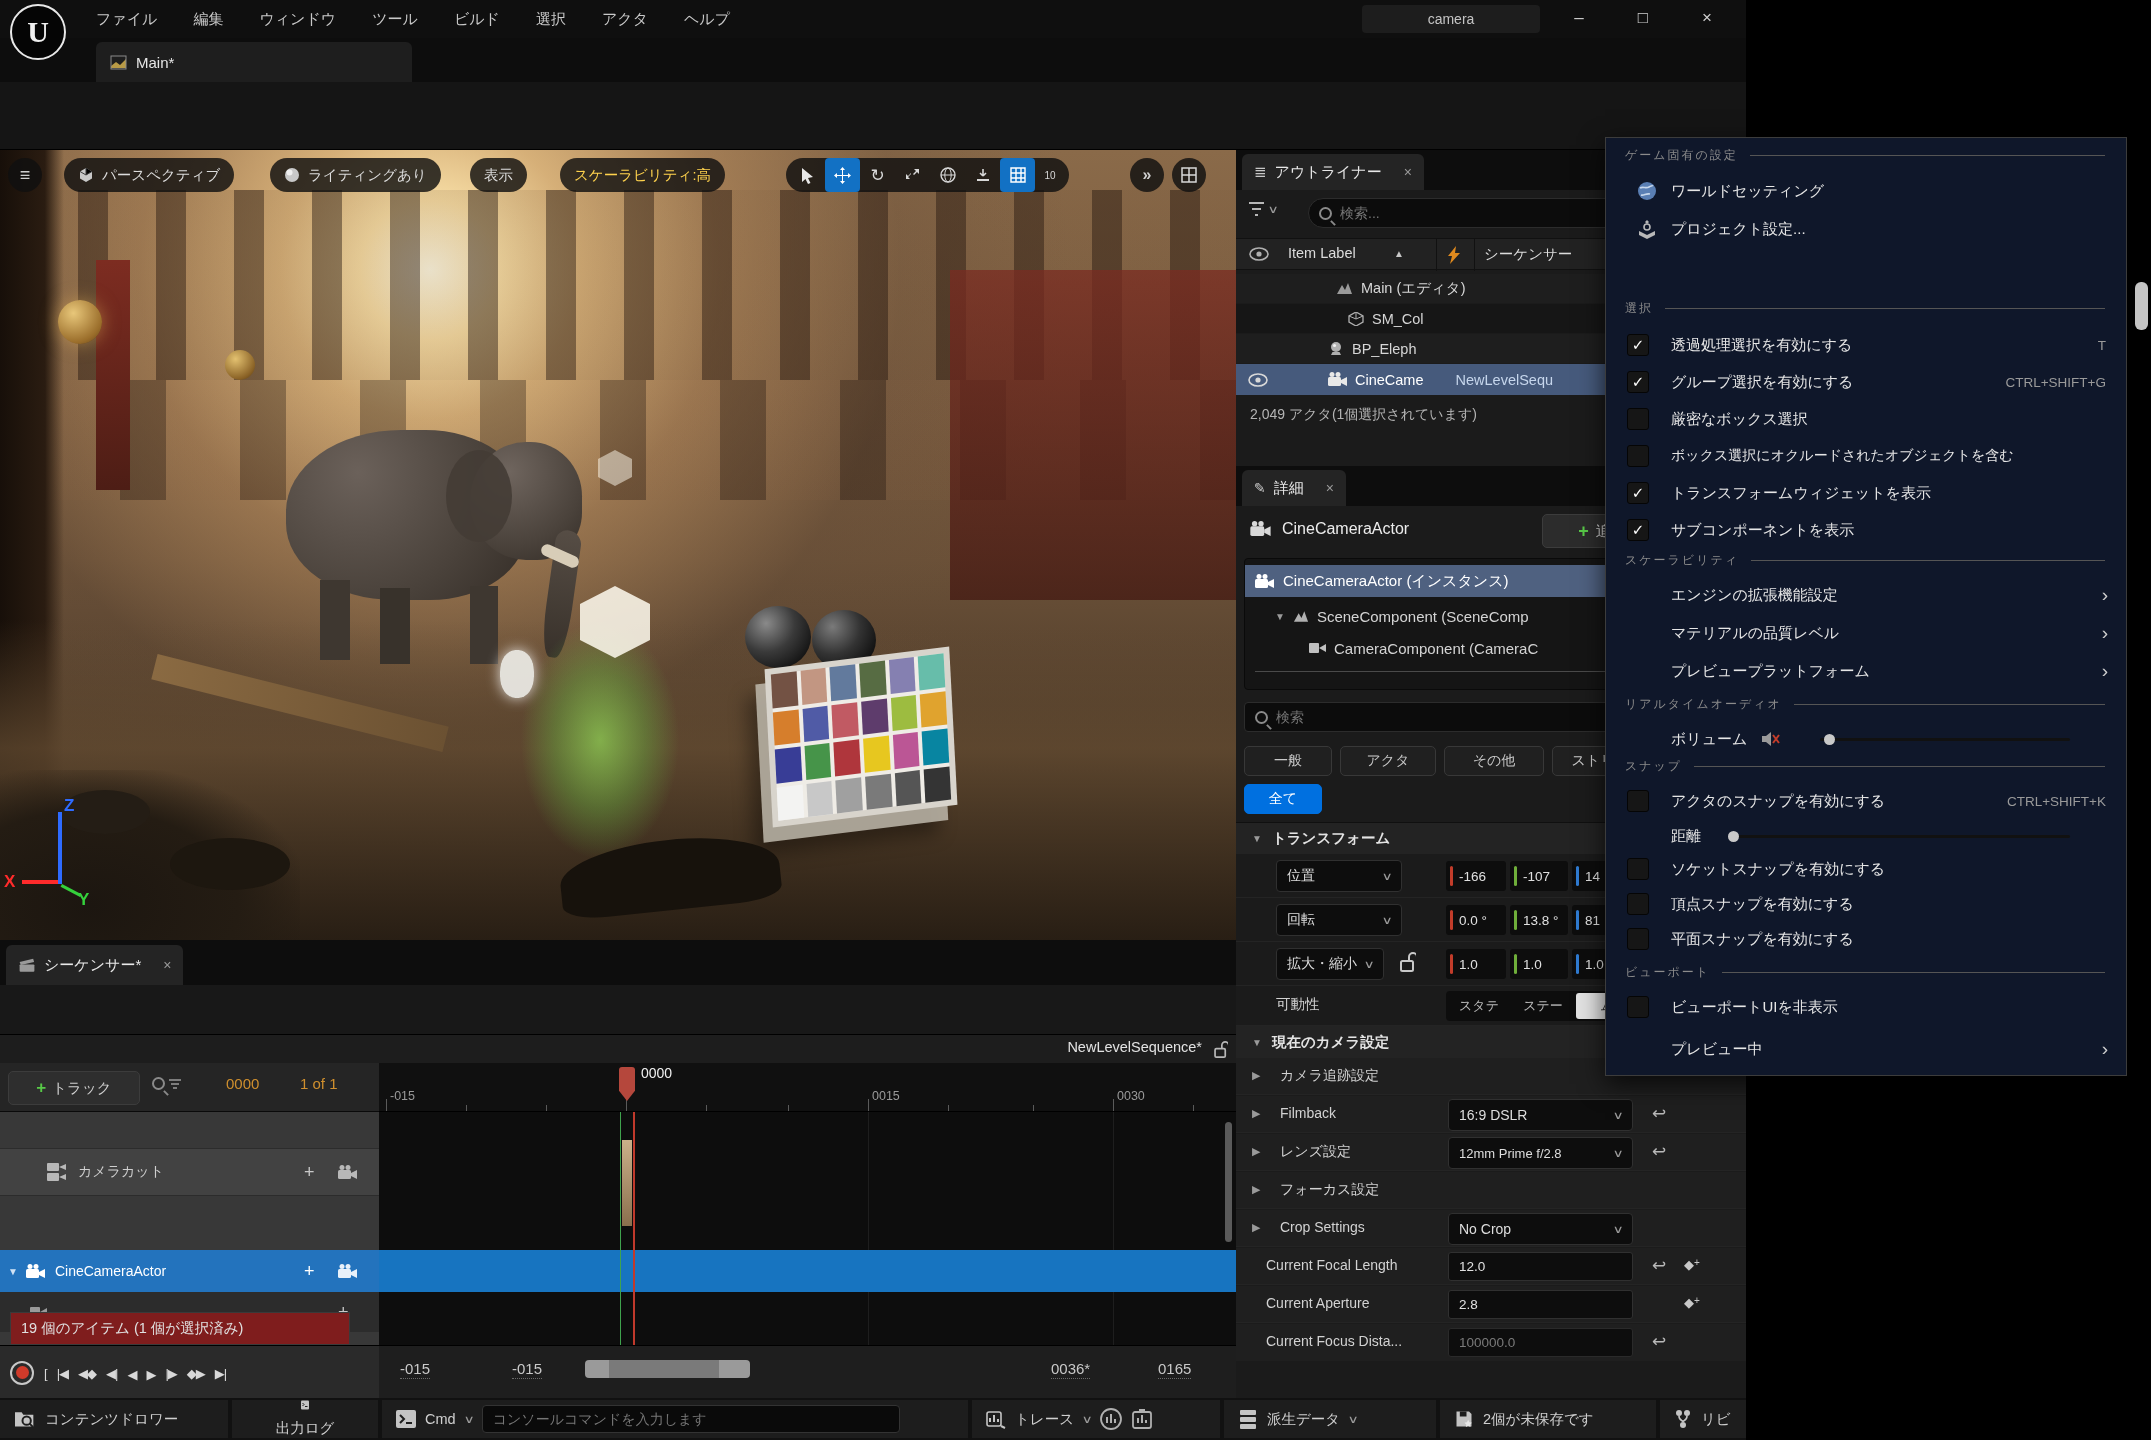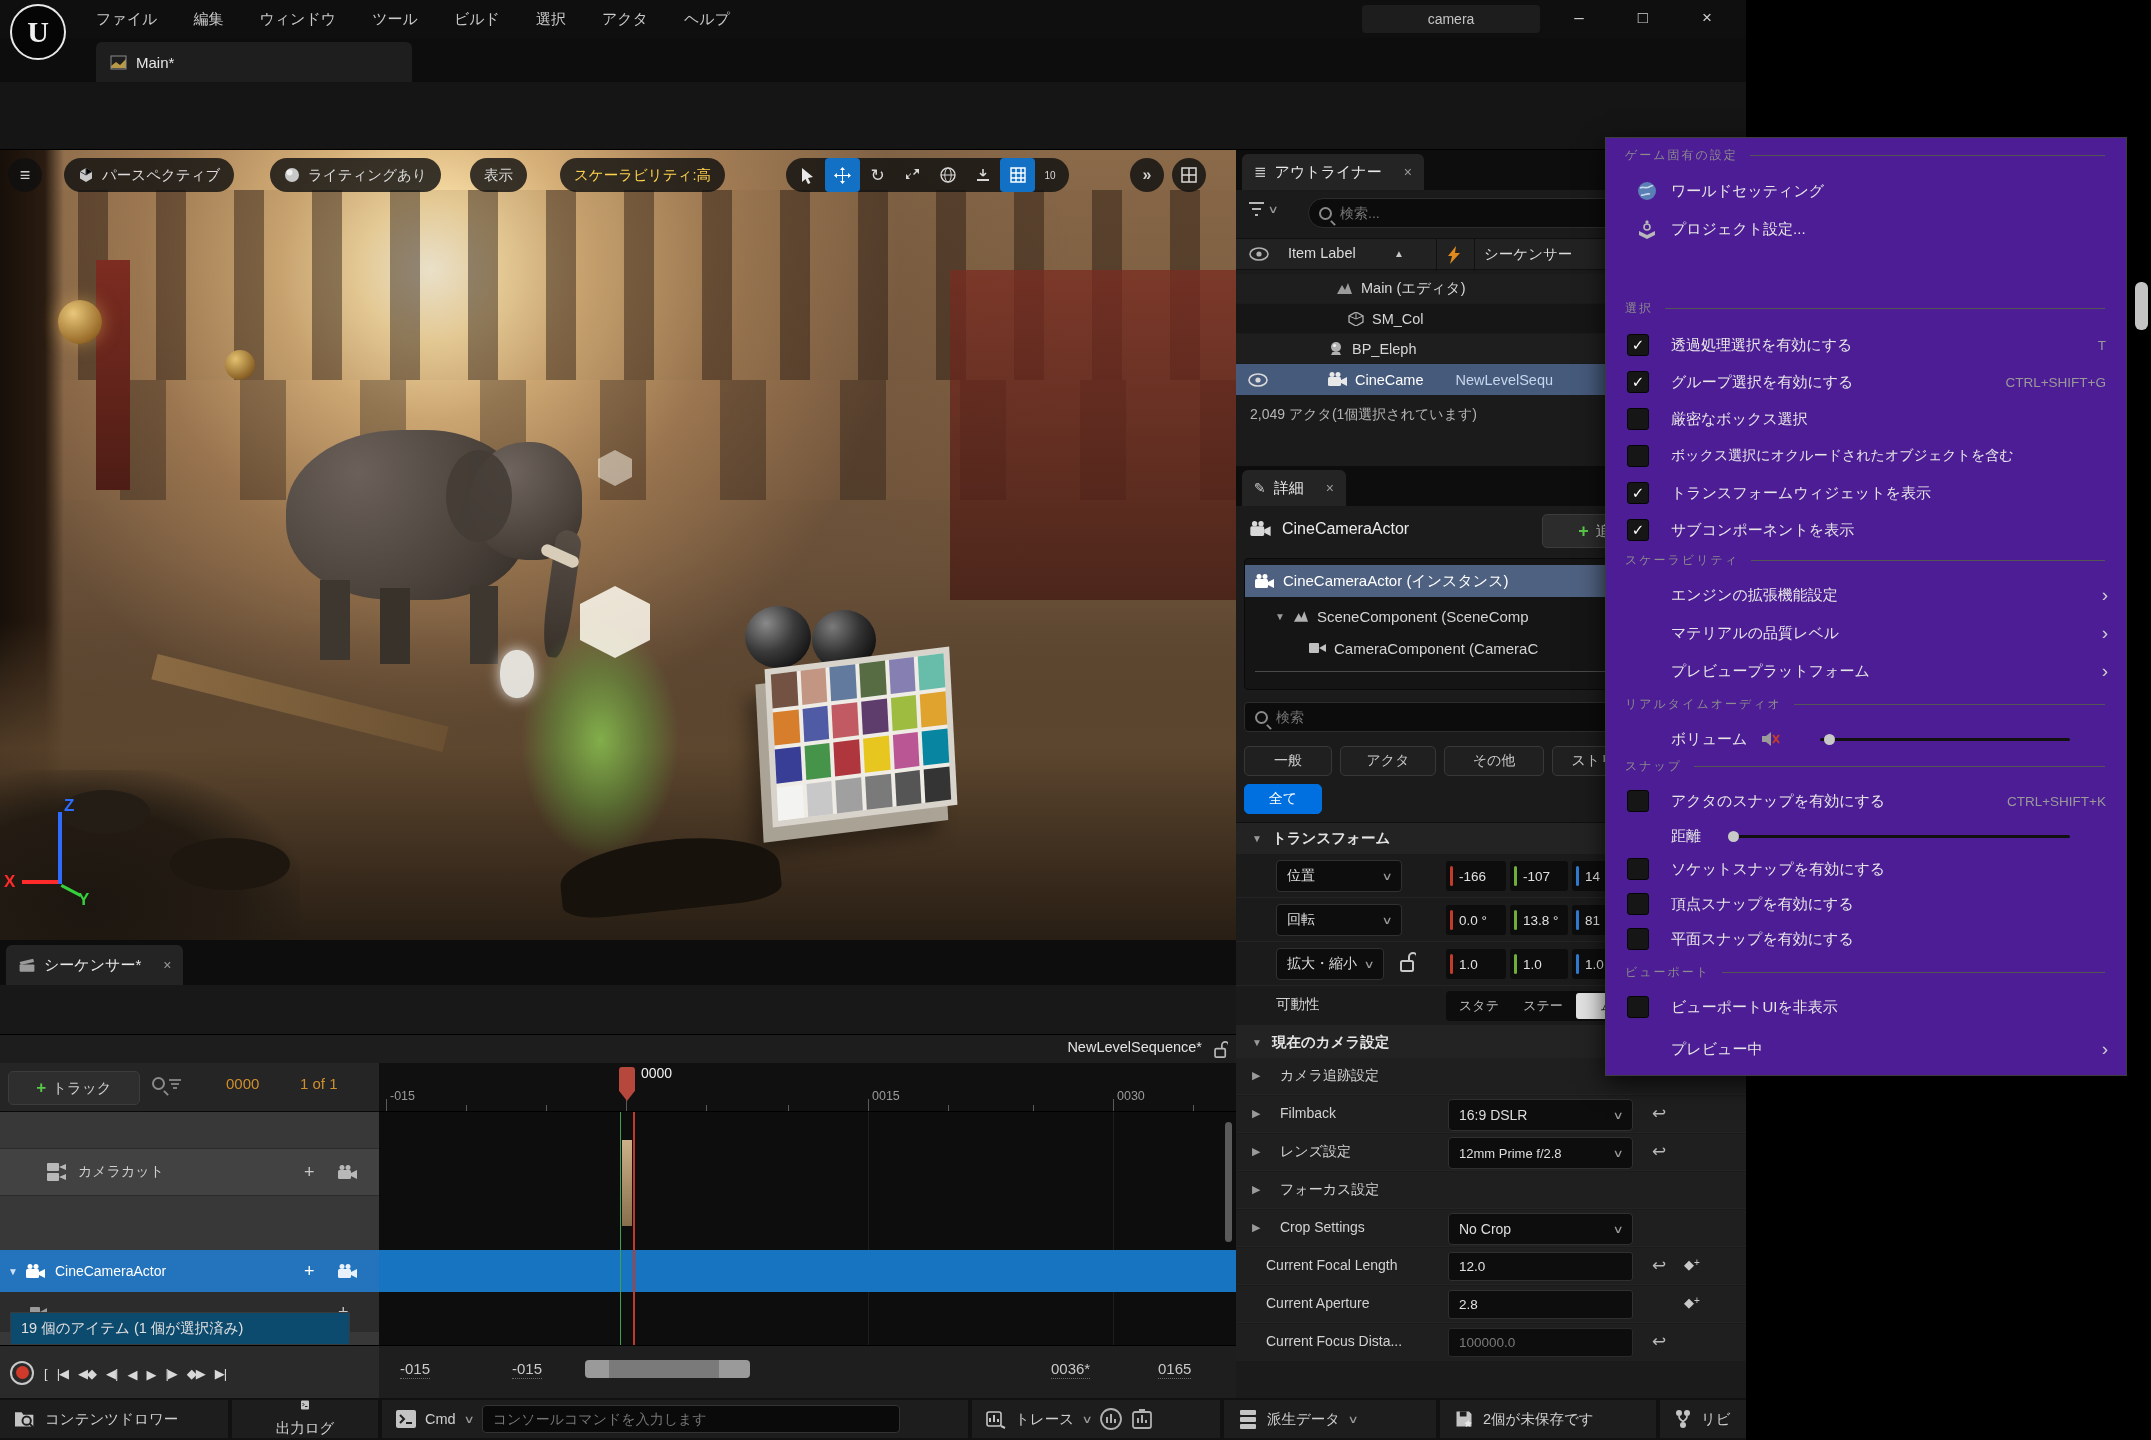--- a/index.html
+++ b/index.html
@@ -43,21 +43,21 @@
   .field { position:absolute; height:30px; background:#0d0d0d; border-radius:3px; color:#e0e0e0; font-size:13.5px; display:flex; align-items:center; padding-left:10px; overflow:hidden; white-space:nowrap; }
   .bar { position:absolute; left:4px; top:5px; width:3px; height:20px; border-radius:2px; }
   .ddbtn { position:absolute; height:32px; background:#0d0d0d; border:1px solid #303030; border-radius:4px; color:#dedede; font-size:14px; display:flex; align-items:center; justify-content:space-between; padding:0 10px; }
   .crow { position:absolute; left:0; width:510px; height:37px; border-bottom:1px solid #242424; background:#1f1f1f; }
   .clabel { position:absolute; left:44px; top:9px; font-size:14px; color:#d2d2d2; white-space:nowrap; }
   .cexp { position:absolute; left:16px; top:11px; color:#9a9a9a; font-size:11px; }
   .cval { position:absolute; left:212px; top:3px; width:185px; }
   .undo { position:absolute; color:#b8b8b8; font-size:17px; top:7px; }
   .keyd { position:absolute; color:#c8c8c8; font-size:13px; top:9px; }
   
-  .smenu { left:1605px; top:137px; width:522px; height:939px; background:#4c1d95; border:1px solid #3c3c3c; box-shadow:0 8px 24px rgba(0,0,0,.7); z-index:60; }
+  .smenu { left:1605px; top:137px; width:522px; height:939px; background:#0f172a; border:1px solid #3c3c3c; box-shadow:0 8px 24px rgba(0,0,0,.7); z-index:60; }
   .shead { position:absolute; left:19px; font-size:12px; color:#8c8c8c; letter-spacing:2px; display:flex; align-items:center; width:480px; }
   .shead::after { content:""; flex:1; height:1px; background:#555; margin-left:12px; }
   .mi { position:absolute; left:0; width:522px; height:34px; display:flex; align-items:center; font-size:15px; color:#e6e6e6; }
   .mi .milabel { margin-left:0; }
   .ckb { width:22px; height:22px; background:#161616; border:1px solid #050505; border-radius:3px; margin:0 22px 0 21px; display:flex; align-items:center; justify-content:center; color:#fff; font-size:15px; flex:none; }
   .mshort { position:absolute; right:22px; color:#9a9a9a; font-size:13.5px; }
   .subarr { position:absolute; right:20px; color:#cfcfcf; font-size:19px; }
   .micon { width:20px; height:20px; margin:0 14px 0 31px; flex:none; }
   .slider-track { position:absolute; height:3px; background:#111; border-radius:2px; }
   .slider-knob { position:absolute; width:11px; height:11px; border-radius:50%; background:#c9c9c9; top:-4px; }
@@ -841,21 +841,21 @@
       <div class="r" style="left:243px;top:28px;width:10px;height:86px;background:linear-gradient(#cbb089,#8a6f4d);"></div>
 
       <div class="r" style="left:0;top:138px;width:857px;height:42px;background:#1774c0;"></div>
 
       <div class="r" style="left:241px;top:0;width:1px;height:233px;background:#3fa34d;"></div>
       <div class="r" style="left:254px;top:0;width:2px;height:233px;background:#c0392b;"></div>
 
       <div class="r" style="left:846px;top:10px;width:7px;height:120px;background:#5a5a5a;border-radius:4px;"></div>
     </div>
 
-    <div class="r" style="left:10px;top:372px;width:340px;height:33px;background:#0c4a6e;border:1px solid #3a3a3a;display:flex;align-items:center;padding-left:10px;z-index:30;">
+    <div class="r" style="left:10px;top:372px;width:340px;height:33px;background:#7f1d1d;border:1px solid #3a3a3a;display:flex;align-items:center;padding-left:10px;z-index:30;">
       <span style="font-size:14.5px;color:#e0e0e0;">19 個のアイテム (1 個が選択済み)</span>
     </div>
 
     <div class="r" style="left:0;top:405px;width:1236px;height:53px;background:#1e1e1e;border-top:1px solid #000;">
       <div class="r flex" style="left:0;top:0;width:379px;height:53px;background:#2a2a2a;gap:10px;padding-left:10px;">
         <span class="r" style="position:static;width:24px;height:24px;border-radius:50%;border:2px solid #c8c8c8;display:flex;align-items:center;justify-content:center;">
             <span style="width:13px;height:13px;border-radius:50%;background:#d03a2a;display:block;"></span>
           </span>
         <span class="transport"><span>[</span></span>
         <span class="transport"><span>|◀</span></span>

